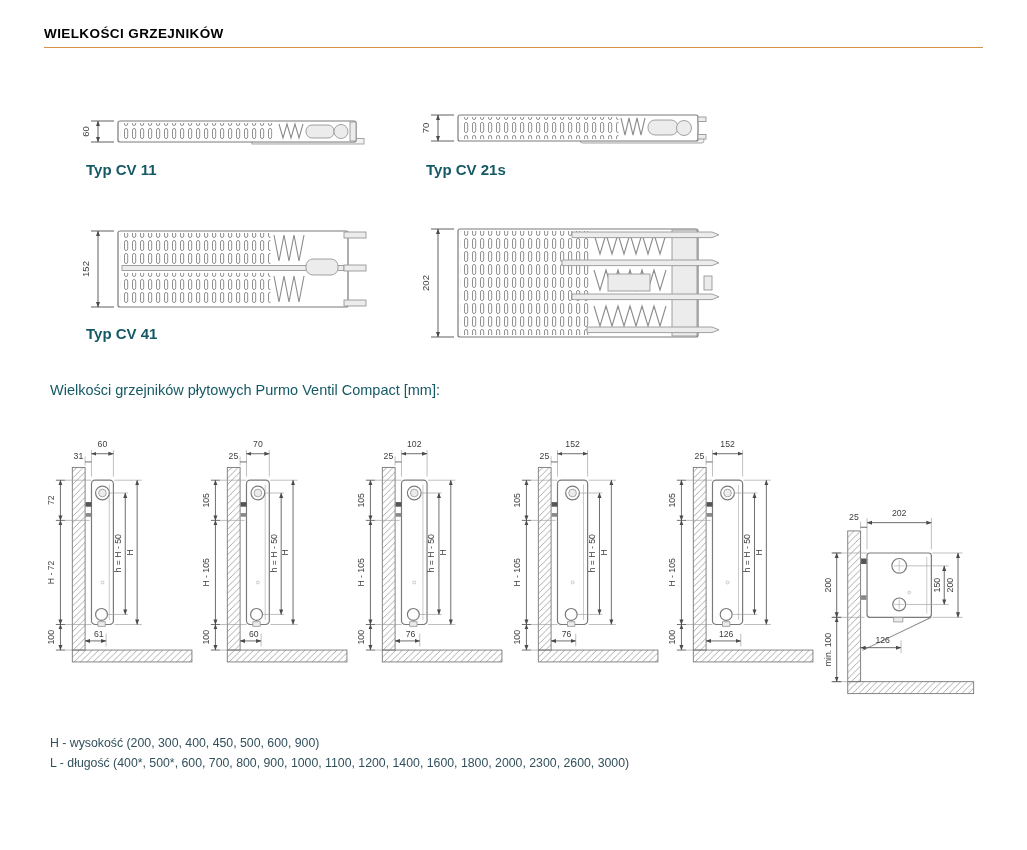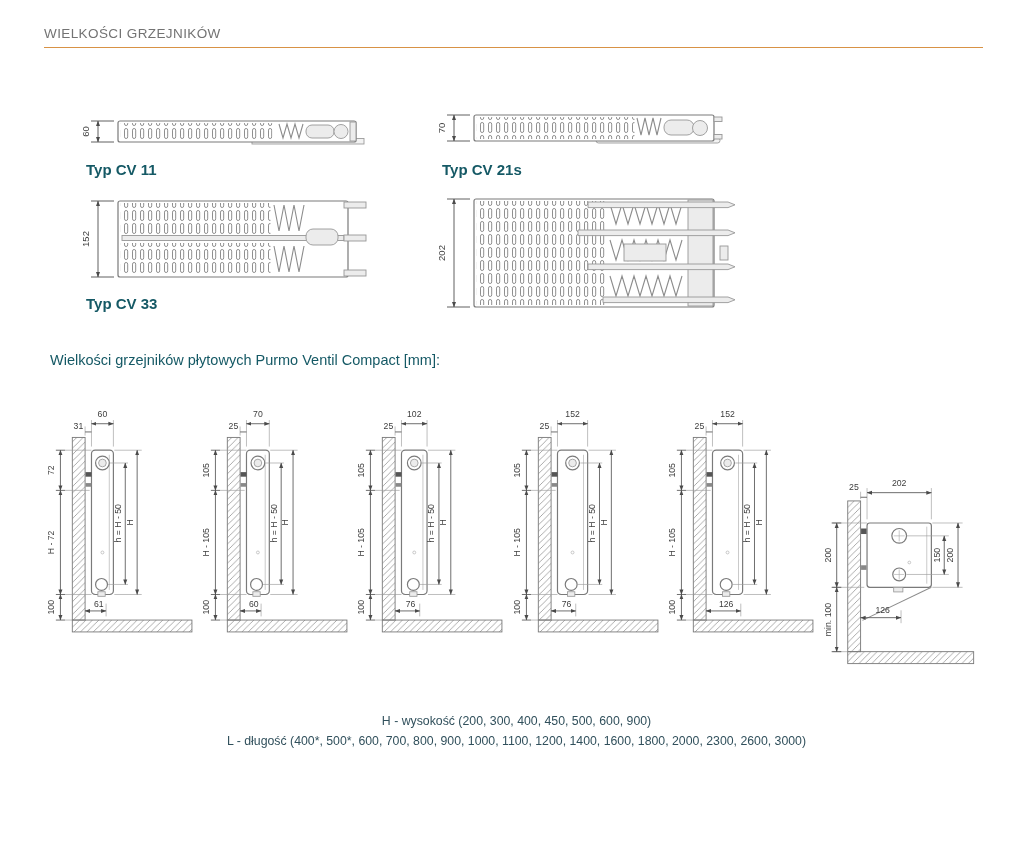--- a/index.html
+++ b/index.html
@@ -1,31 +1,31 @@
 <!DOCTYPE html>
 <html><head>
 <meta charset="utf-8">
 <style>
   html,body{margin:0;padding:0;background:#fff;}
   .page{position:relative;width:1027px;height:850px;background:#ffffff;overflow:hidden;
         font-family:"Liberation Sans",sans-serif;box-sizing:border-box;padding:26px 44px 0 44px;}
   
-  .hd-title{color:#737373;font-size:13.5px;letter-spacing:.4px;font-weight:400;}
+  .hd-title{color:#000000;font-size:13.5px;letter-spacing:.4px;font-weight:700;}
   .hd-rule{height:0;border-top:1.5px solid #D89245;margin-top:6px;width:939px;}
   
   .topviews{display:grid;grid-template-columns:340px 280px 1fr;padding-left:38px;
-            row-gap:46px;align-items:end;margin-top:60px;gap:16px;}
+            row-gap:46px;align-items:end;margin-top:60px;}
   .tv .tvlabel{color:#155965;font-size:15px;font-weight:700;margin:11px 0 0 4px;}
   
   .secheading{margin:40px 0 0 6px;color:#155965;font-size:14.5px;font-weight:400;}
   
   .crossrow{display:flex;margin-top:30px;gap:0;align-items:flex-start;}
   .fl{margin-top:70px;margin-left:2px;}
   
-  .notes{margin:32px 0 0 6px;color:#31505C;font-size:12.3px;line-height:19.5px;text-align:center;}
+  .notes{margin:24px 0 0 6px;color:#31505C;font-size:12.3px;line-height:19.5px;}
   
   svg{display:block;}
   .draw, .zig{fill:none;stroke:#8c8c8c;stroke-width:1.1;}
   .body{fill:#ffffff;stroke:#7a7a7a;stroke-width:1.2;}
   .lgt{fill:#ececec;stroke:#979797;stroke-width:0.9;}
   .pane{fill:#f2f2f2;stroke:#9b9b9b;stroke-width:0.9;}
   .wall{stroke:#7a7a7a;stroke-width:1;}
   .rad{fill:#fff;stroke:#7a7a7a;stroke-width:1.3;}
   .thin{stroke:#ababab;stroke-width:0.7;fill:none;}
   .ext line{stroke:#9b9b9b;stroke-width:0.7;}
@@ -119,21 +119,21 @@
         <rect x="38.5" y="7" width="150" height="31" fill="url(#fins)"></rect>
         <rect x="38.5" y="47" width="150" height="32" fill="url(#fins)"></rect>
         <rect class="lgt" x="40" y="39.5" width="222" height="5"></rect>
         <path class="zig" d="M192,9 l5,26 l5,-26 l5,26 l5,-26 l5,26 l5,-26"></path>
         <path class="zig" d="M192,50 l5,26 l5,-26 l5,26 l5,-26 l5,26 l5,-26"></path>
         <rect class="lgt" x="224" y="33" width="32" height="16" rx="7"></rect>
         <rect class="lgt" x="262" y="6" width="22" height="6"></rect>
         <rect class="lgt" x="262" y="39" width="22" height="6"></rect>
         <rect class="lgt" x="262" y="74" width="22" height="6"></rect>
       </svg>
-      <div class="tvlabel">Typ CV 33</div>
+      <div class="tvlabel">Typ CV 41</div>
     </div>
 
     <div class="tv">
       <svg viewBox="0 0 300 118" width="300" height="118">
         <g class="dim">
           <line x1="9" y1="5" x2="32" y2="5"></line>
             <line x1="9" y1="113" x2="32" y2="113"></line>
           <line x1="16" y1="5" x2="16" y2="113" marker-start="url(#dar)" marker-end="url(#dar)"></line>
         </g>
         <g class="dimtxt">

